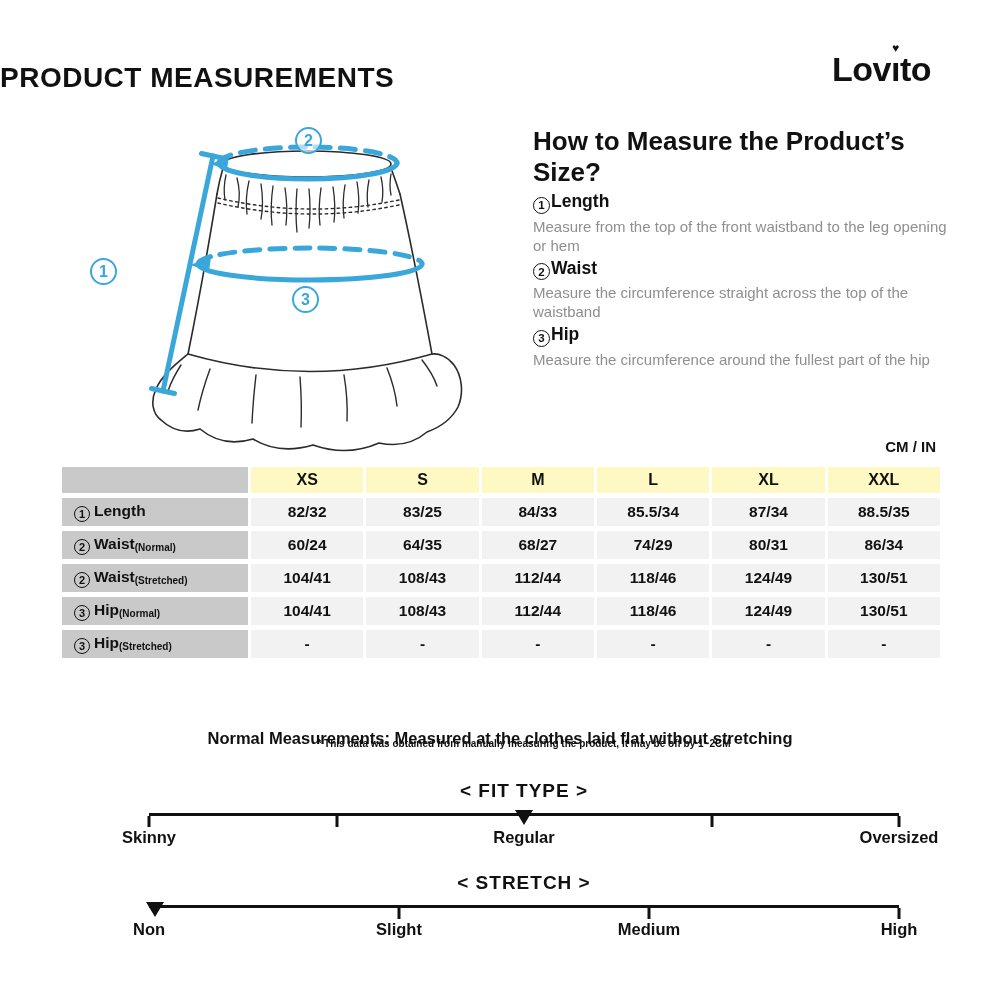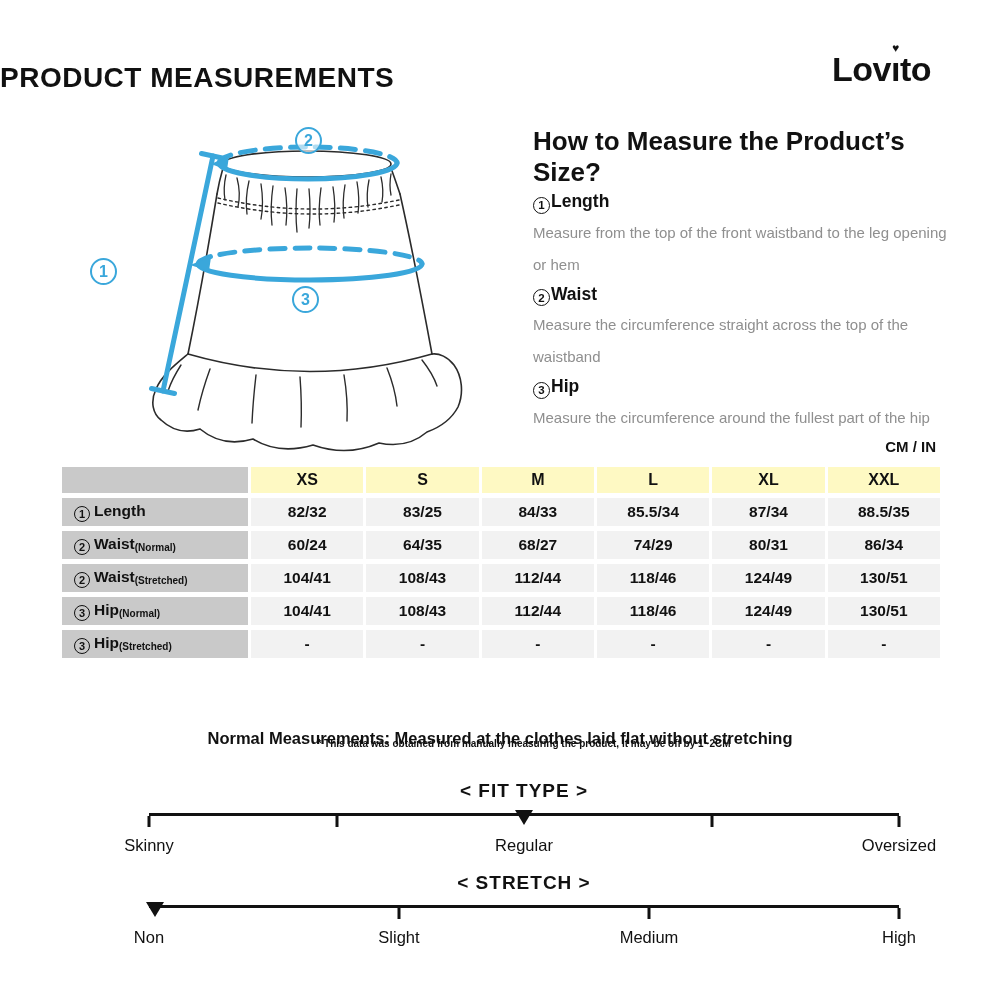--- a/index.html
+++ b/index.html
@@ -21,21 +21,21 @@
   .diagram { position:absolute; left:60px; top:118px; width:460px; height:345px; }
   .diagram svg { position:absolute; left:0; top:0; }
   .bluenum { position:absolute; width:27px; height:27px; border:2px solid #3aa7db;
              border-radius:50%; color:#3aa7db; font-size:16px; font-weight:bold;
              display:flex; align-items:center; justify-content:center; background:#fff9; }
 
   
   .instructions { position:absolute; left:533px; top:126px; width:414px; }
   .instructions h2 { margin:0 0 1px 0; font-size:26px; font-weight:bold; }
   .instr-name { font-size:17.5px; font-weight:bold; margin:3px 0 3px 0; }
-  .instr-desc { font-size:15px; color:#8f8f8f; line-height:32px; margin:0; }
+  .instr-desc { font-size:15px; color:#8f8f8f; line-height:19px; margin:0; }
   .cnum { display:inline-flex; align-items:center; justify-content:center;
           width:17px; height:17px; border:1.4px solid #111; border-radius:50%;
           font-size:11.5px; font-weight:bold; vertical-align:-2px; margin-right:1px; }
 
   
   .units { position:absolute; top:438px; right:64px; font-size:15px; font-weight:bold; }
   .tablewrap { position:absolute; left:59px; top:462px; width:884px; }
   table { width:100%; border-collapse:separate; border-spacing:3px 5px; table-layout:fixed; }
   col.labelcol { width:186px; }
   th,td { padding:0; }
@@ -58,22 +58,22 @@
   .scale-fit { top:780px; }
   .scale-stretch { top:872px; }
   .scale-title { text-align:center; font-size:19px; font-weight:bold; letter-spacing:1px; margin:0; }
   .scale-track { position:relative; width:750px; margin:11px auto 0 auto;
                  border-top:3px solid #111; height:12px; }
   .tick { position:absolute; top:0; width:3px; height:11px; background:#111;
           transform:translateX(-50%); }
   .marker { position:absolute; top:-6px; width:0; height:0;
             border-left:9px solid transparent; border-right:9px solid transparent;
             border-top:15px solid #111; transform:translateX(-50%); }
-  .scale-labels { position:relative; width:750px; margin:11px auto 0 auto; height:22px;
-                  font-size:16.5px; font-weight:normal; }
+  .scale-labels { position:relative; width:750px; margin:3px auto 0 auto; height:22px;
+                  font-size:16.5px; font-weight:bold; }
   .scale-labels span { position:absolute; transform:translateX(-50%); white-space:nowrap; }
 </style>
 </head>
 <body>
 
 <div class="page">
 
   <h1 class="title">PRODUCT MEASUREMENTS</h1>
 
   <div class="brand">

